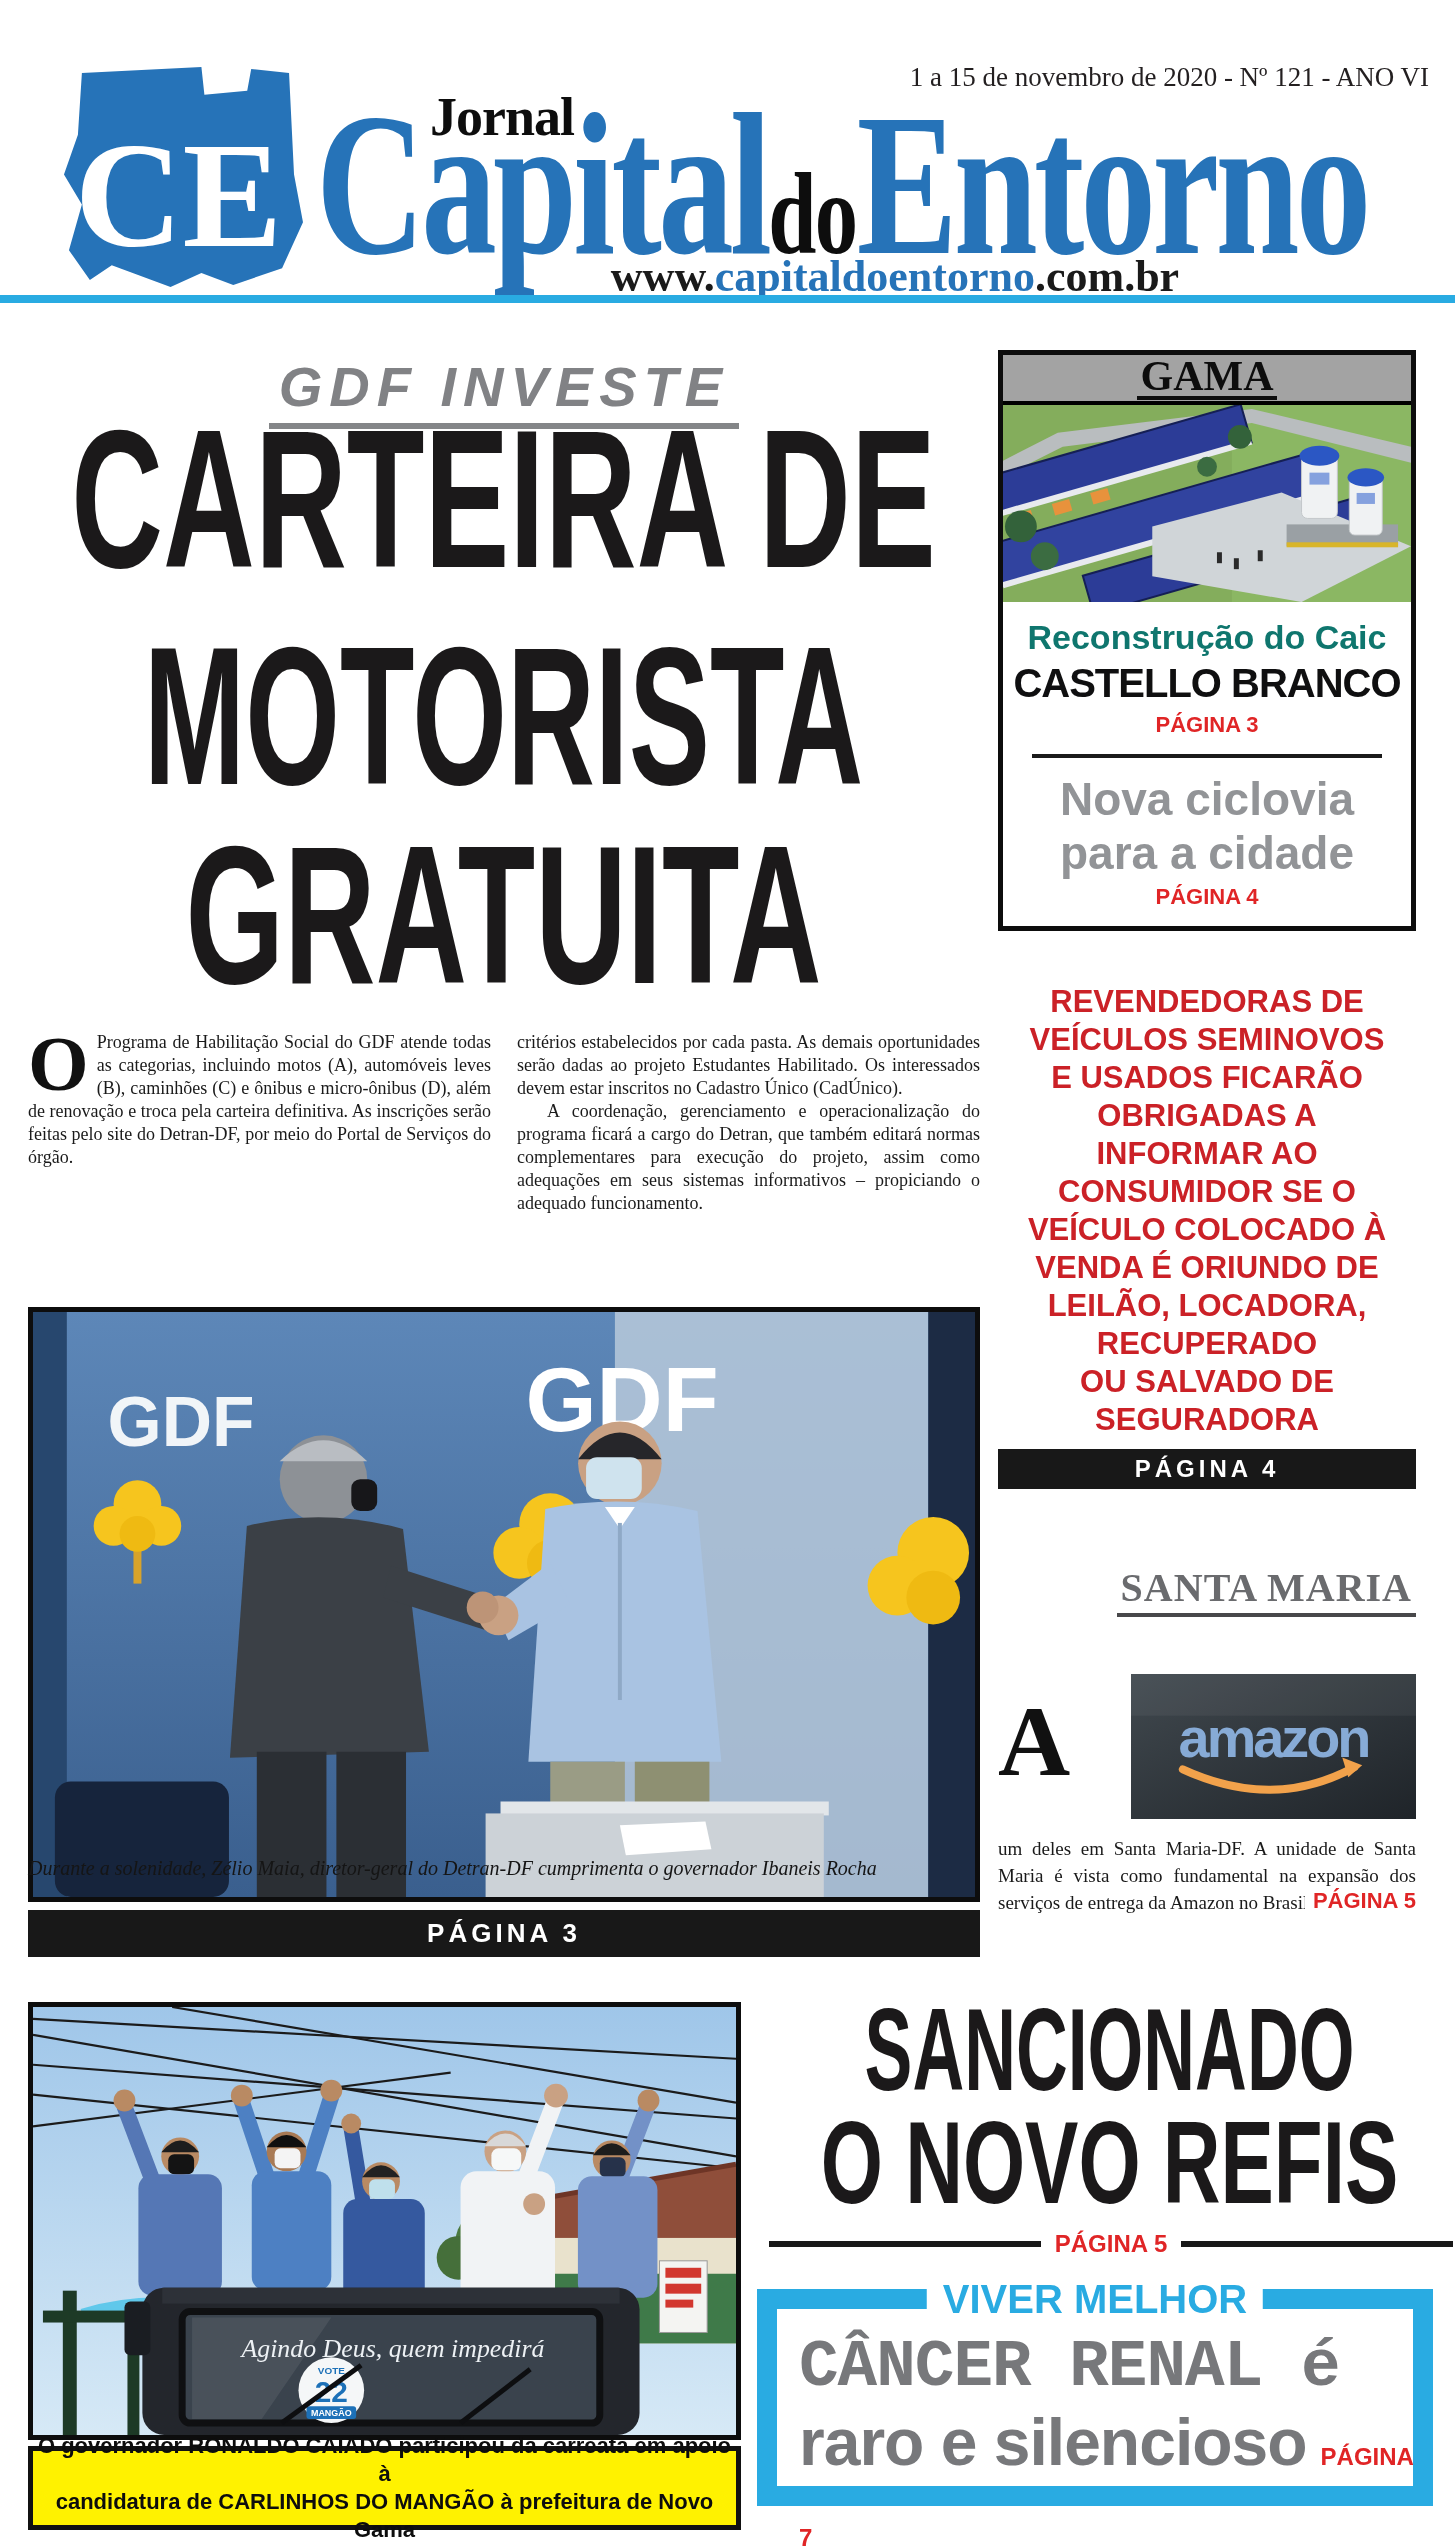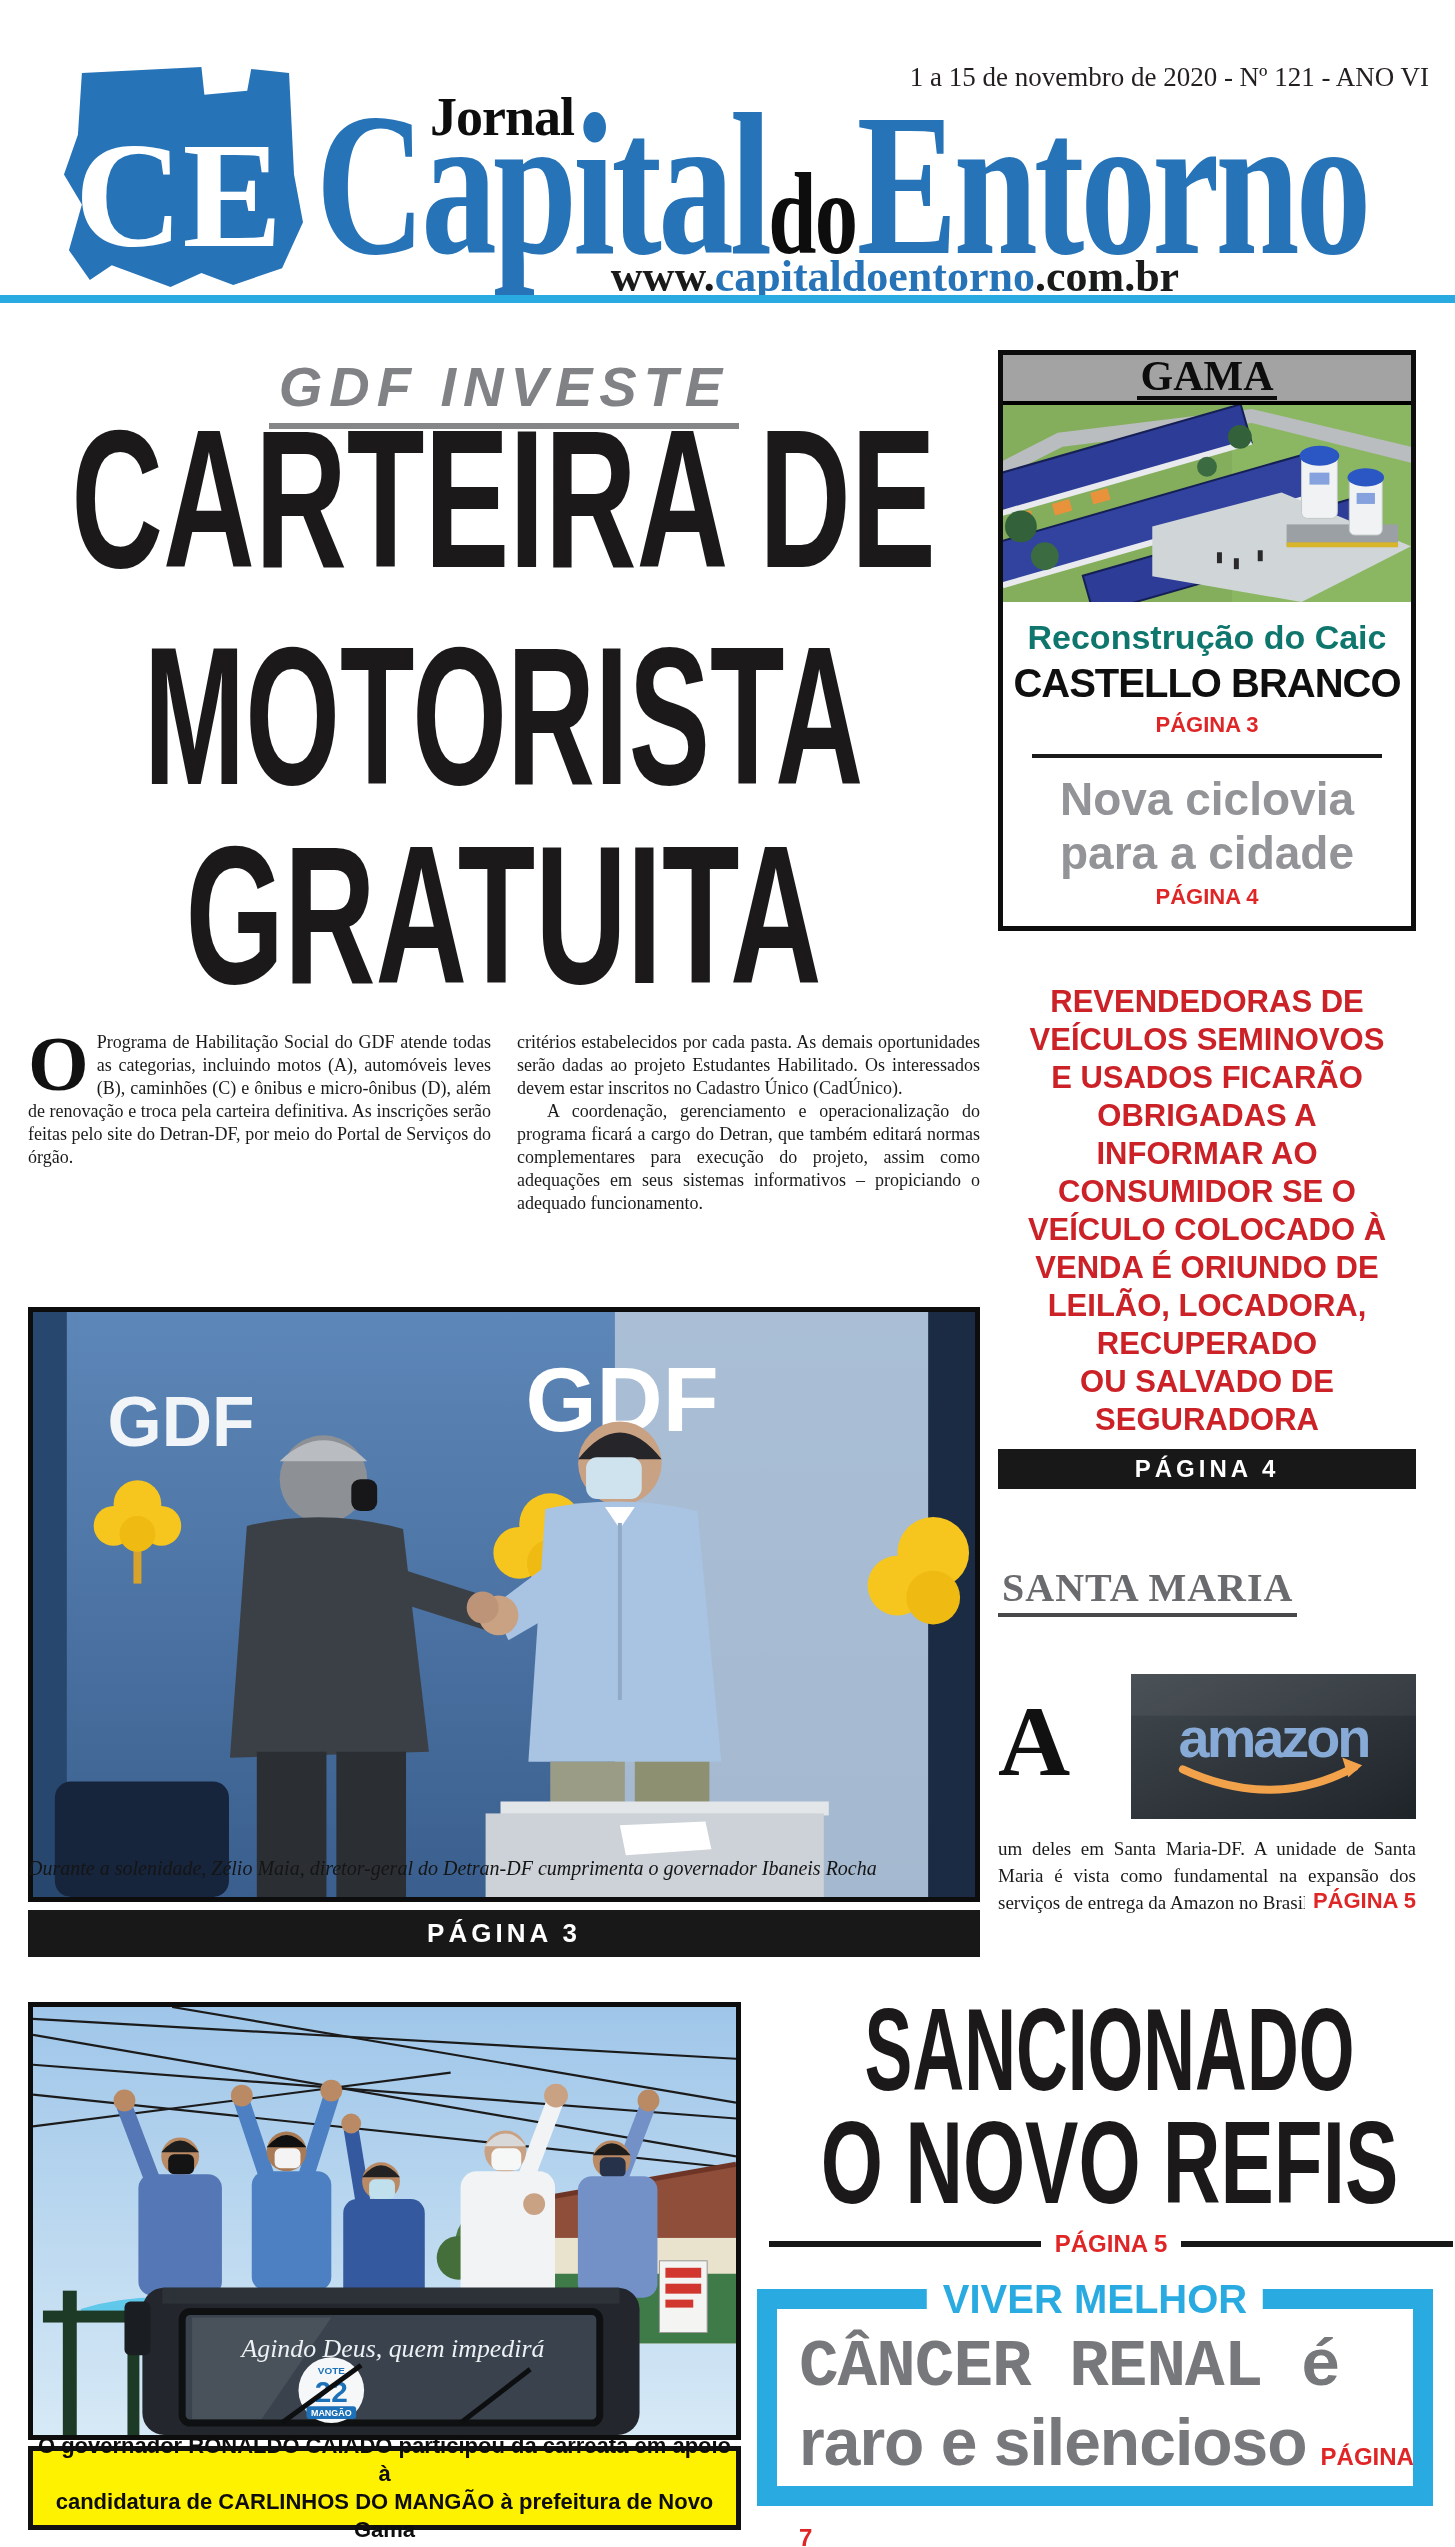--- a/index.html
+++ b/index.html
@@ -56,21 +56,21 @@
   .gama-pg{font-size:22px;margin-top:4px;}
   .gama-div{width:86%;height:4px;background:#1a1a1a;margin:16px auto 14px auto;}
   .gama-h2{font-family:"Liberation Sans",sans-serif;font-size:46px;font-weight:bold;color:#929497;line-height:54px;}
 
   
   .resale{left:998px;top:983px;width:418px;text-align:center;font-family:"Liberation Sans",sans-serif;
           font-size:31px;font-weight:bold;color:#cb2127;line-height:38px;}
   .resale-bar{left:998px;top:1449px;width:418px;height:40px;font-size:24px;}
 
   
-  .sm-head{left:998px;top:1564px;width:418px;text-align:left;}
+  .sm-head{left:998px;top:1564px;width:418px;text-align:right;}
   .sm-label{display:inline-block;font-size:40px;font-weight:bold;color:#6a6b6e;letter-spacing:1px;
             border-bottom:4px solid #48484a;padding:0 4px 2px 4px;}
   .sm-row{left:998px;top:1674px;width:418px;height:151px;}
   .sm-intro{width:129px;font-size:18px;line-height:24px;}
   .sm-dropcap{float:left;font-size:100px;line-height:80px;font-weight:bold;margin:4px 5px 0 0;color:#111;}
   .amazon-img{position:absolute;right:0;top:0;width:285px;height:145px;}
   .sm-cont{left:998px;top:1835px;width:418px;font-size:19px;line-height:27px;position:absolute;}
   .sm-pg{position:absolute;right:0;bottom:2px;font-size:22px;background:#fff;padding-left:8px;}
 
   

